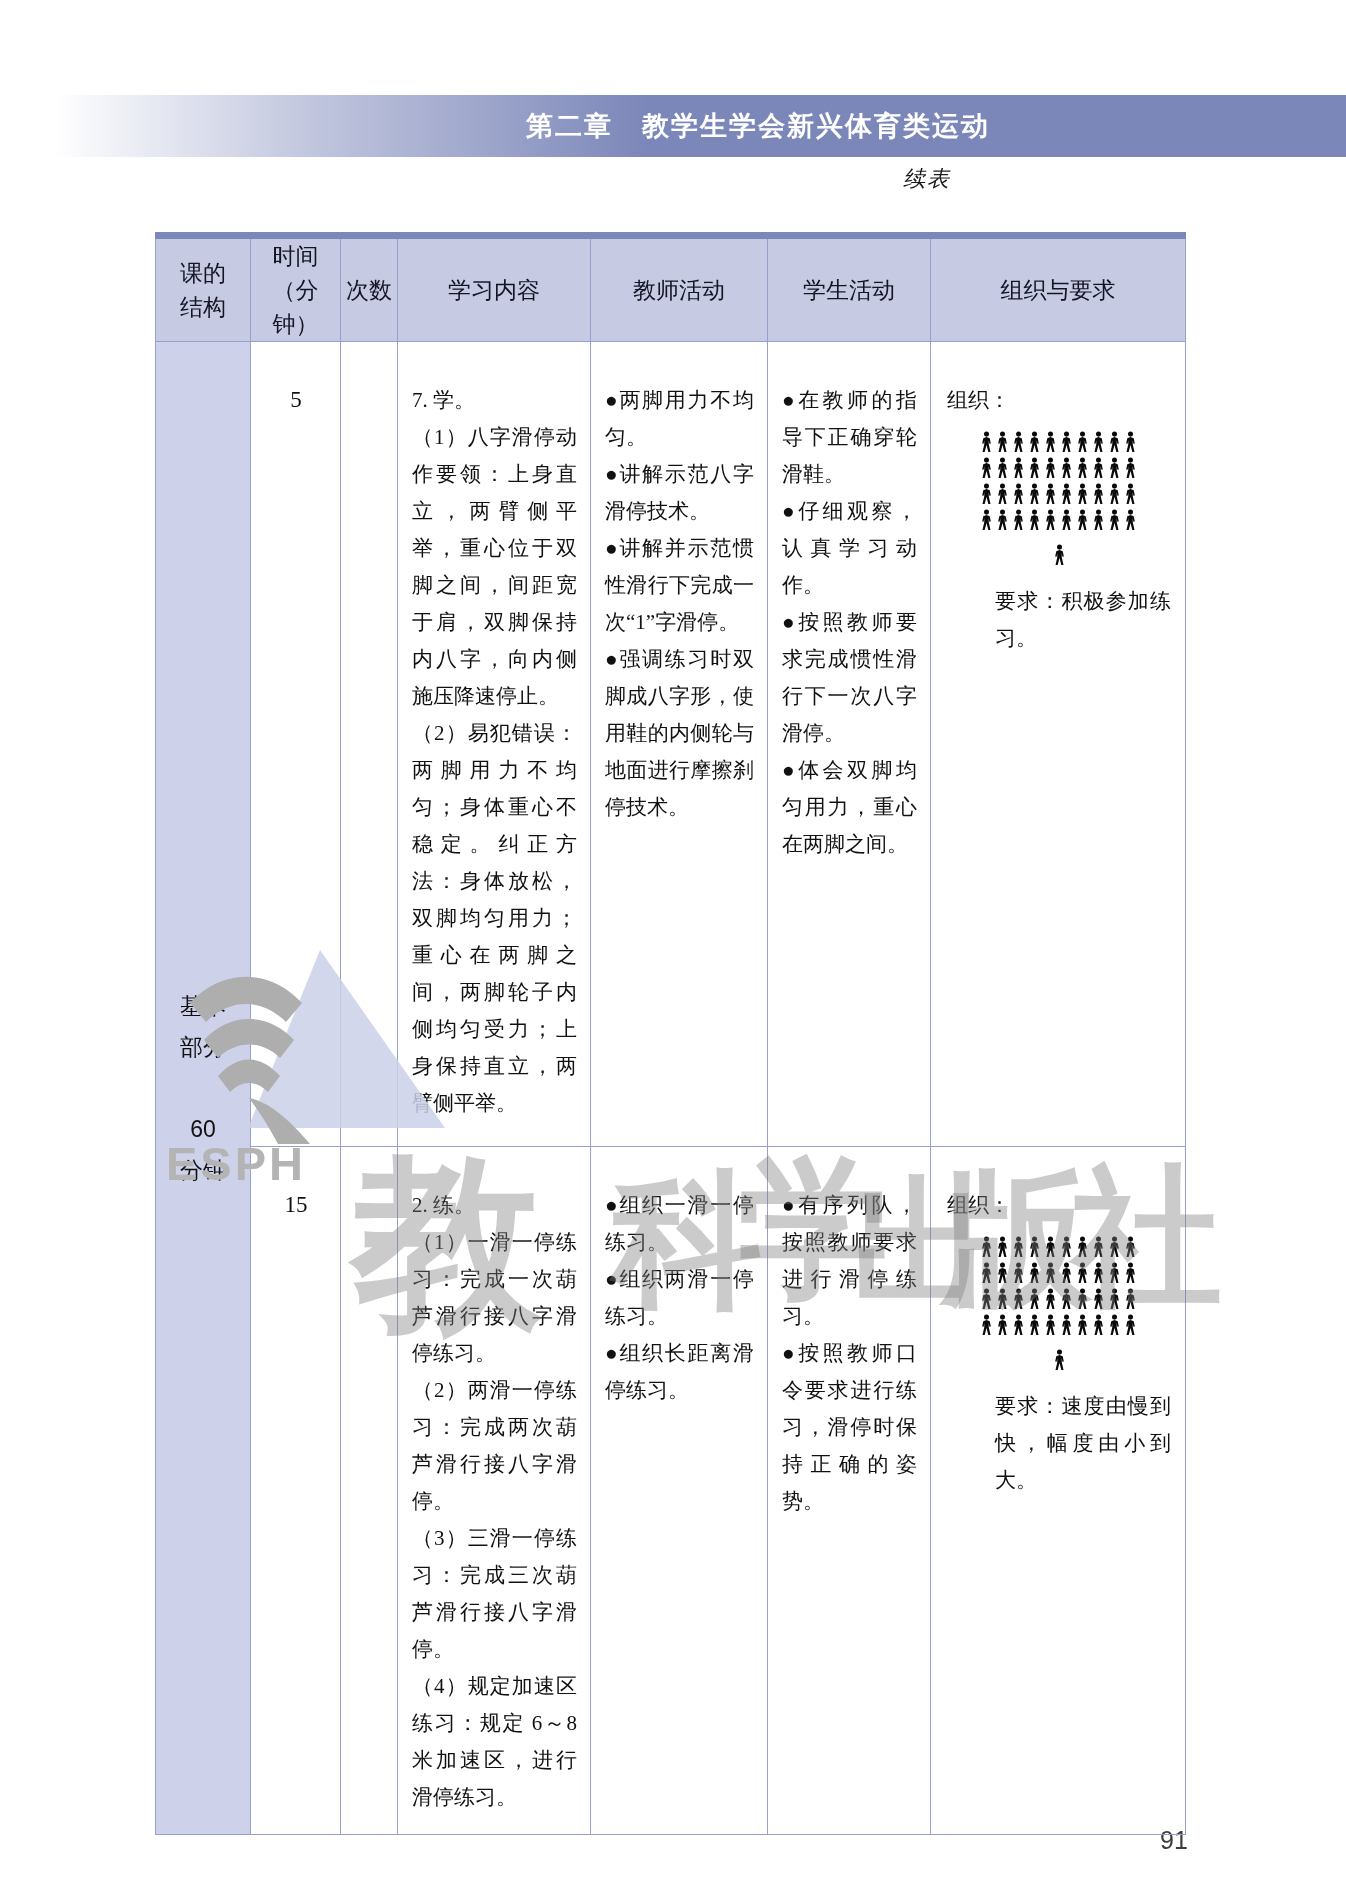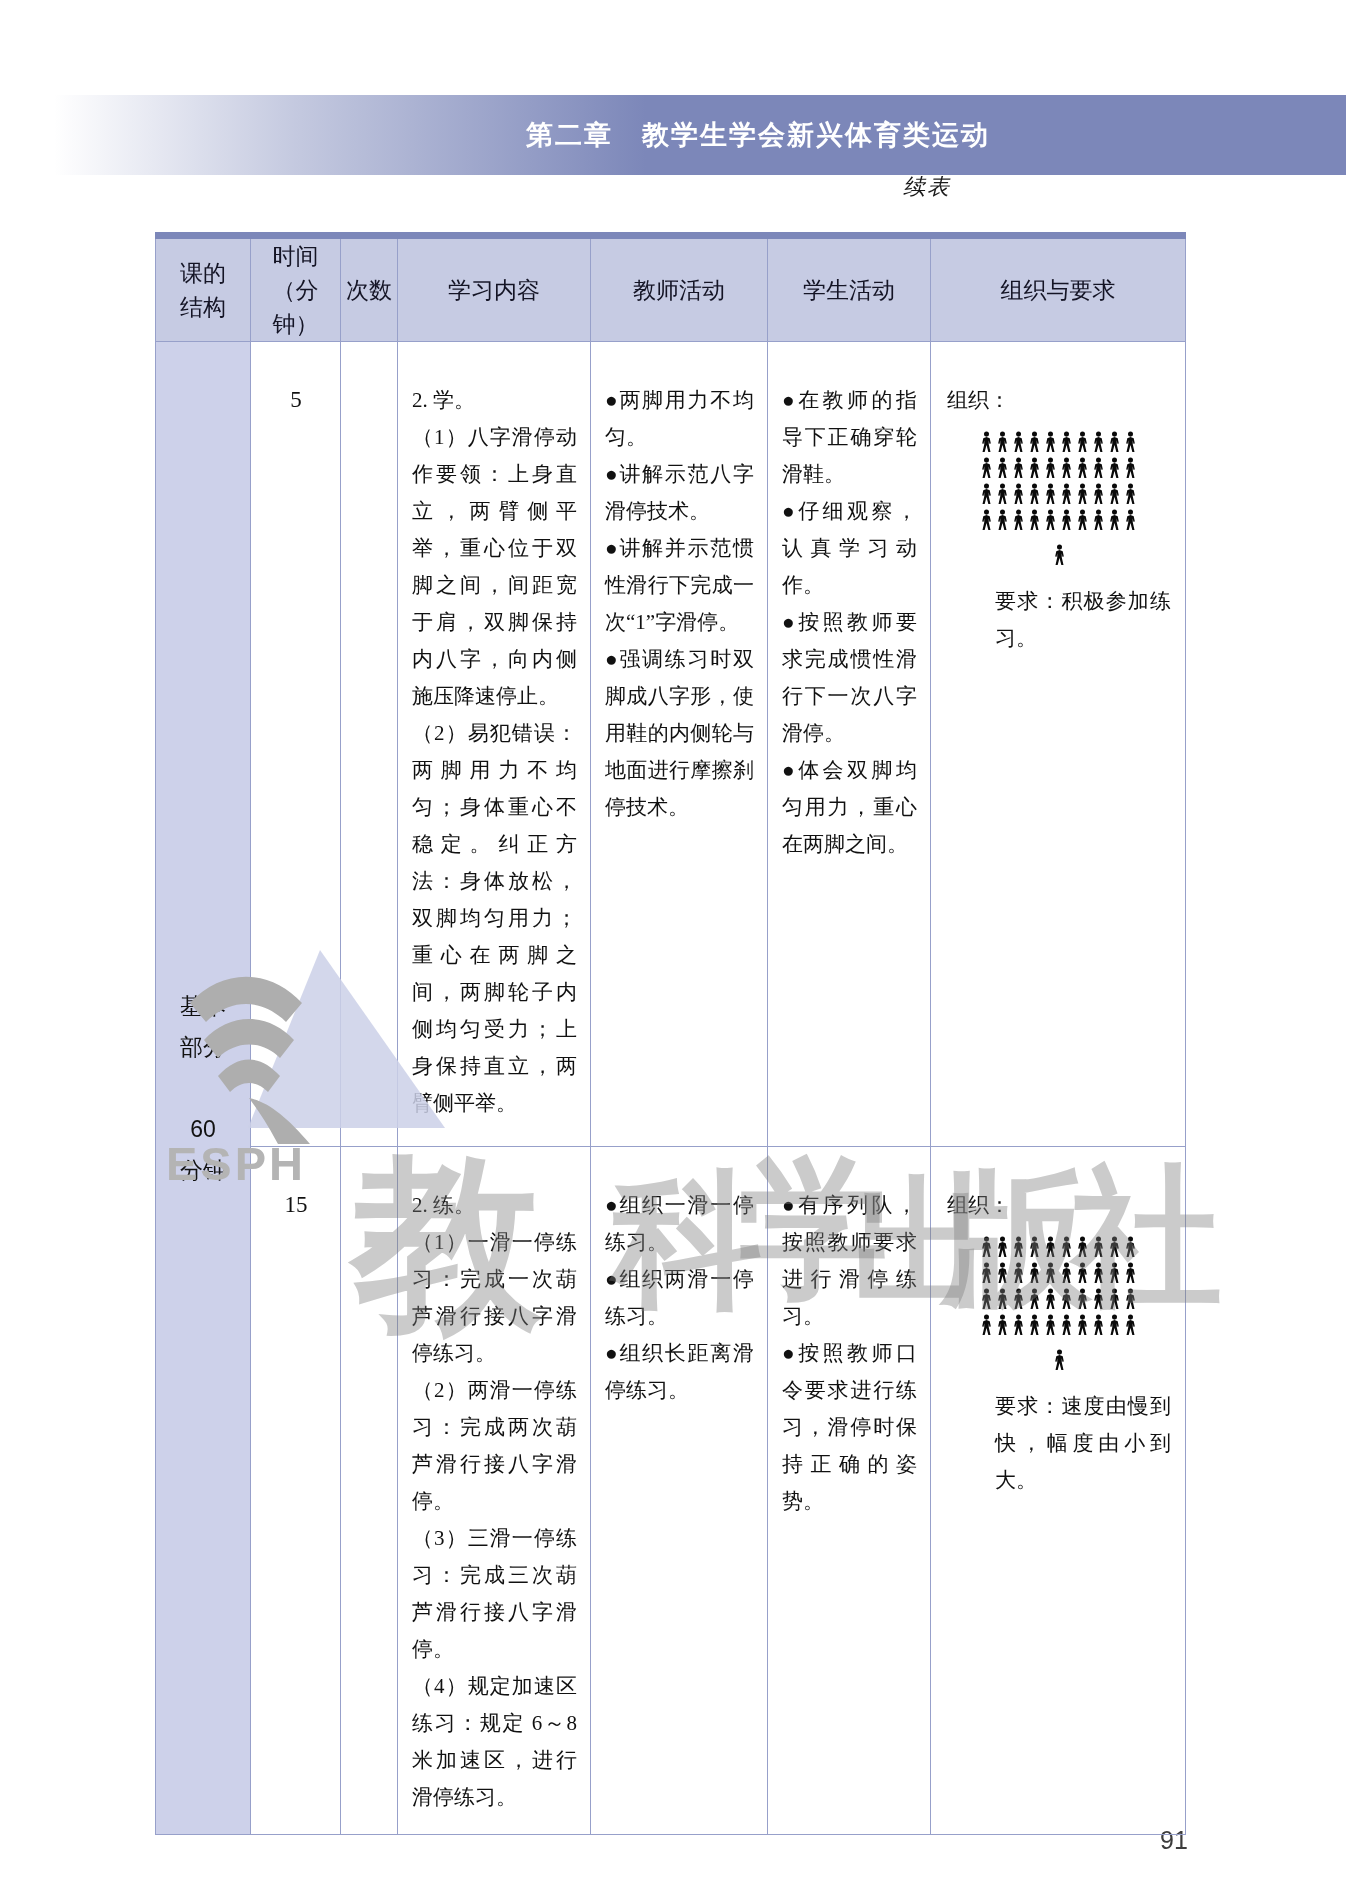--- a/index.html
+++ b/index.html
@@ -1,27 +1,27 @@
 <!DOCTYPE html>
 <html><head>
 <meta charset="utf-8">
 <style>
   html,body{margin:0;padding:0;background:#ffffff;}
   body{width:1346px;height:1885px;position:relative;overflow:hidden;
        font-family:"Liberation Serif","DejaVu Serif",serif;color:#111;}
 
   
-  .chapter-band{position:absolute;top:95px;left:0;width:1346px;height:80px;
+  .chapter-band{position:absolute;top:95px;left:0;width:1346px;height:62px;
     background:linear-gradient(to right, rgba(124,135,185,0) 4%, rgba(124,135,185,0.45) 22%, #7c87b9 48%, #7c87b9 100%);
     display:flex;align-items:center;justify-content:flex-end;}
   .chapter-band span{color:#ffffff;font-family:"Liberation Sans","DejaVu Sans",sans-serif;
     font-size:27px;font-weight:bold;letter-spacing:2px;margin-right:356px;}
 
   .continued{position:absolute;left:903px;top:164px;font-size:22px;font-style:italic;
-    font-family:"DejaVu Serif","Liberation Serif",serif;color:#1a1a1a;letter-spacing:2px;margin-top:8px;}
+    font-family:"DejaVu Serif","Liberation Serif",serif;color:#1a1a1a;letter-spacing:2px;}
 
   
   .wm{position:absolute;color:rgba(125,125,125,0.40);
       font-family:"DejaVu Serif","Liberation Serif",serif;font-weight:bold;z-index:3;pointer-events:none;}
   .wm-logo{position:absolute;left:160px;top:948px;z-index:3;pointer-events:none;}
   .wm-esph{position:absolute;left:166px;top:1136px;z-index:3;
     font-family:"Liberation Sans","DejaVu Sans",sans-serif;font-weight:bold;
     font-size:47px;letter-spacing:3px;color:#b4b4b4;pointer-events:none;}
 
   
@@ -111,21 +111,21 @@
       <td class="stage" rowspan="2">
           <p>基本</p>
           <p>部分</p>
           <p class="spacer"></p>
           <p>60</p>
           <p>分钟</p>
         </td>
       <td class="time">5</td>
       <td></td>
       <td>
-          <p>2. 学。</p>
+          <p>7. 学。</p>
           <p>（1）八字滑停动作要领：上身直立，两臂侧平举，重心位于双脚之间，间距宽于肩，双脚保持内八字，向内侧施压降速停止。</p>
           <p>（2）易犯错误：两脚用力不均匀；身体重心不稳定。纠正方法：身体放松，双脚均匀用力；重心在两脚之间，两脚轮子内侧均匀受力；上身保持直立，两臂侧平举。</p>
         </td>
       <td>
           <p>●两脚用力不均匀。</p>
           <p>●讲解示范八字滑停技术。</p>
           <p>●讲解并示范惯性滑行下完成一次“1”字滑停。</p>
           <p>●强调练习时双脚成八字形，使用鞋的内侧轮与地面进行摩擦刹停技术。</p>
         </td>
       <td>

